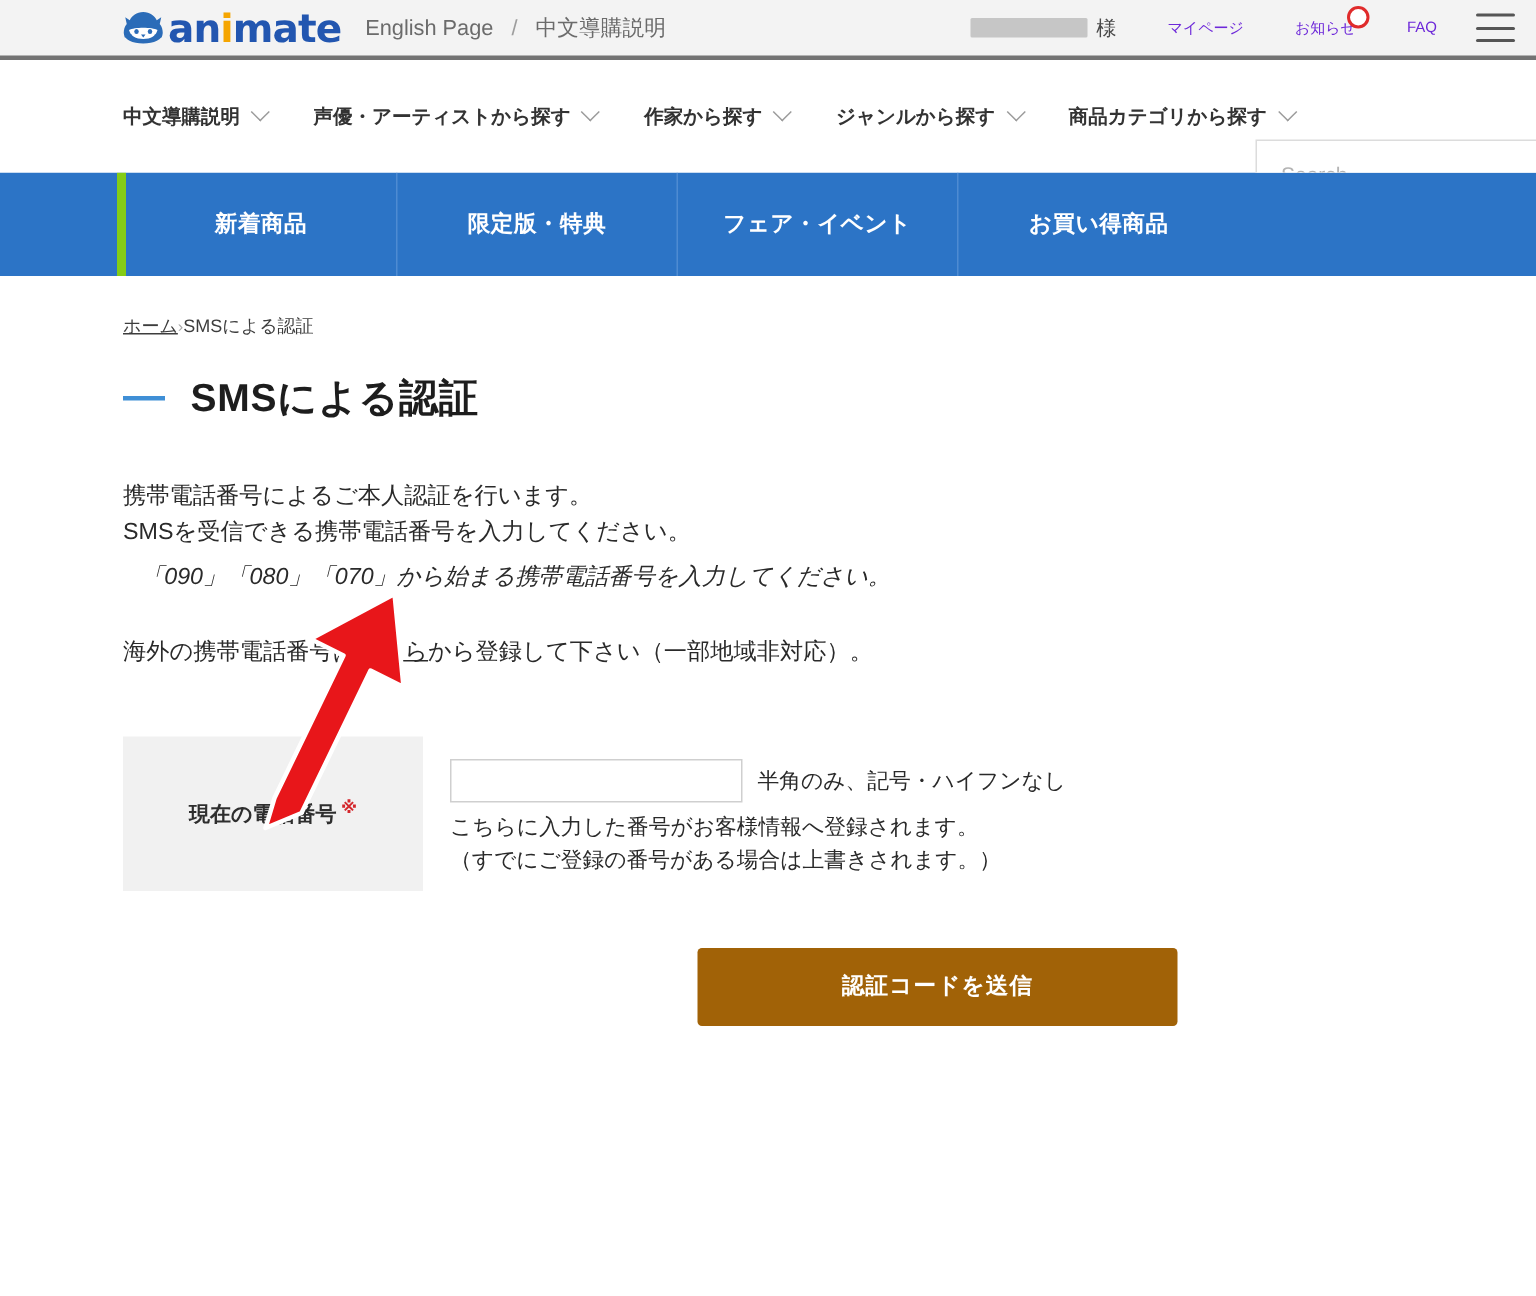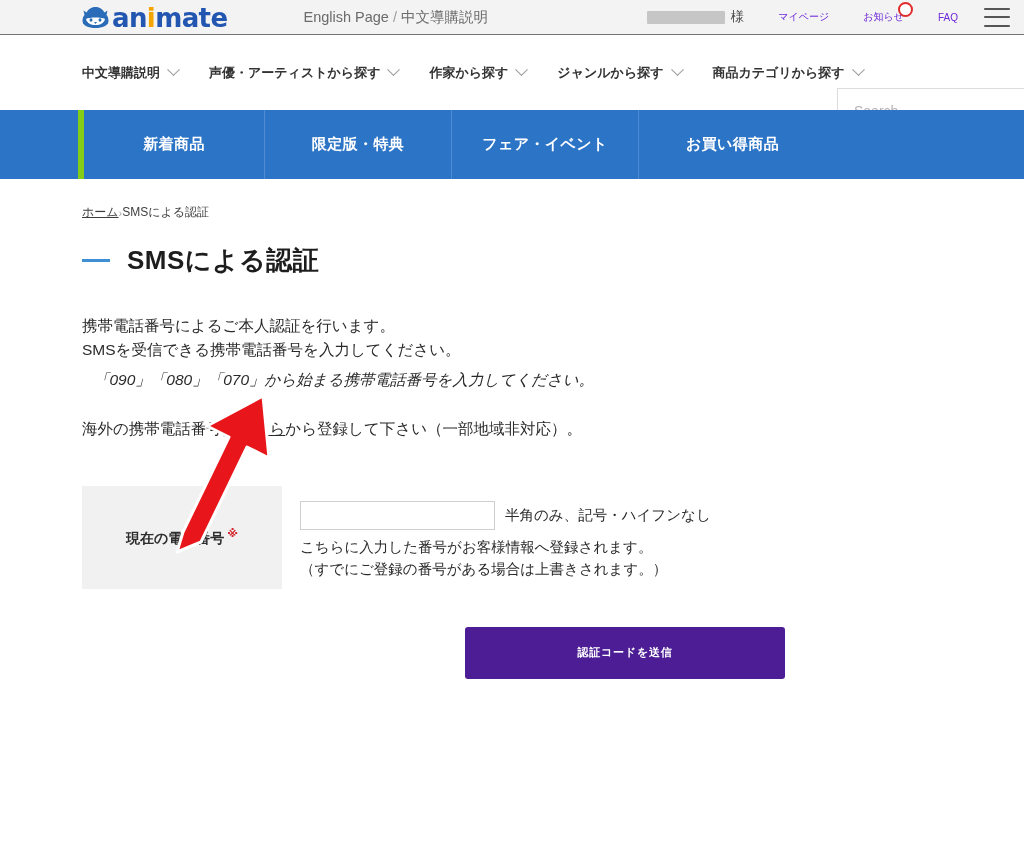--- a/index.html
+++ b/index.html
@@ -13,23 +13,23 @@
     font-family: "Liberation Sans", "DejaVu Sans", sans-serif;
     color: #232323;
     -webkit-font-smoothing: antialiased;
   }
 
   .page { position: relative; width: 1024px; height: 864px; overflow: hidden; }
 
   
   .utility-bar {
     position: relative;
-    height: 35px;
+    height: 40px;
     background: #f3f3f3;
-    border-bottom: 1px solid #737373;
+    border-bottom: 3px solid #737373;
     display: flex;
     align-items: center;
   }
 
   .brand-logo {
     display: flex;
     align-items: center;
     margin-left: 82px;
     gap: 3px;
     cursor: pointer;
@@ -44,22 +44,21 @@
     color: #2256b0;
     font-family: "DejaVu Sans", sans-serif;
     position: relative;
     top: 1px;
   }
   .brand-word .dot-i { color: #f5a500; }
 
   .lang-links {
     display: flex;
     align-items: center;
-    gap: 4px;
-    margin-left: 60px;
+    gap: 12px;
     font-size: 14.5px;
     color: #6b6b6b;
     padding-left: 16px;
   }
   .lang-links a { color: #6b6b6b; text-decoration: none; cursor: pointer; white-space: nowrap; }
   .lang-sep { color: #9d9d9d; }
 
   .util-right {
     margin-left: auto;
     display: flex;
@@ -230,25 +229,25 @@
     font-family: "Liberation Sans", sans-serif;
     outline: none;
   }
   .field-hint { font-size: 14.5px; color: #2a2a2a; white-space: nowrap; }
   .field-note { margin-top: 6px; font-size: 14.5px; line-height: 1.55; color: #2a2a2a; }
 
   .submit-wrap { display: flex; margin-top: 38px; padding-left: 383px; }
   .submit-btn {
     width: 320px;
     height: 52px;
-    background: #4c1d95;
+    background: #a16207;
     border: none;
     border-radius: 3px;
     color: #ffffff;
-    font-size: 11px;
+    font-size: 15px;
     font-weight: 700;
     letter-spacing: 0.8px;
     cursor: pointer;
     font-family: "Liberation Sans", sans-serif;
   }
 
   
   .anno-arrow {
     position: absolute;
     left: 163px;

